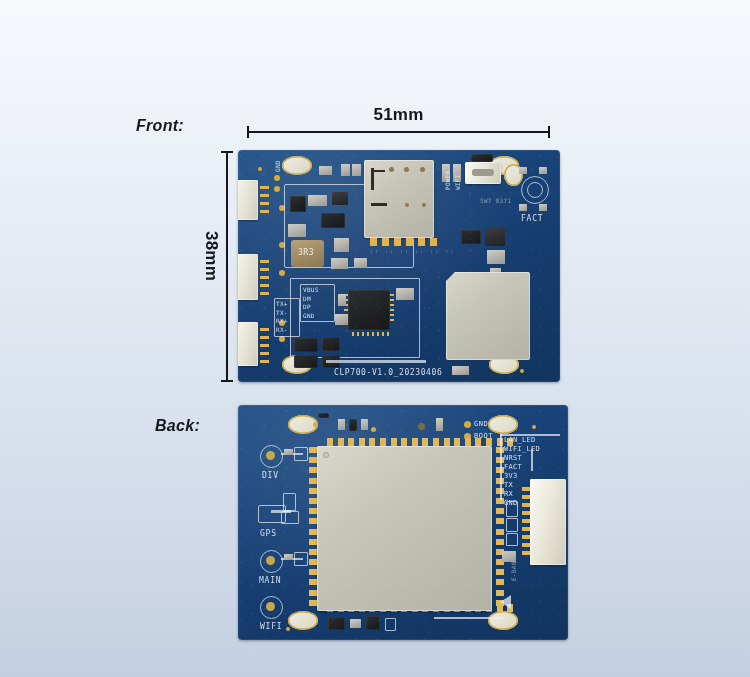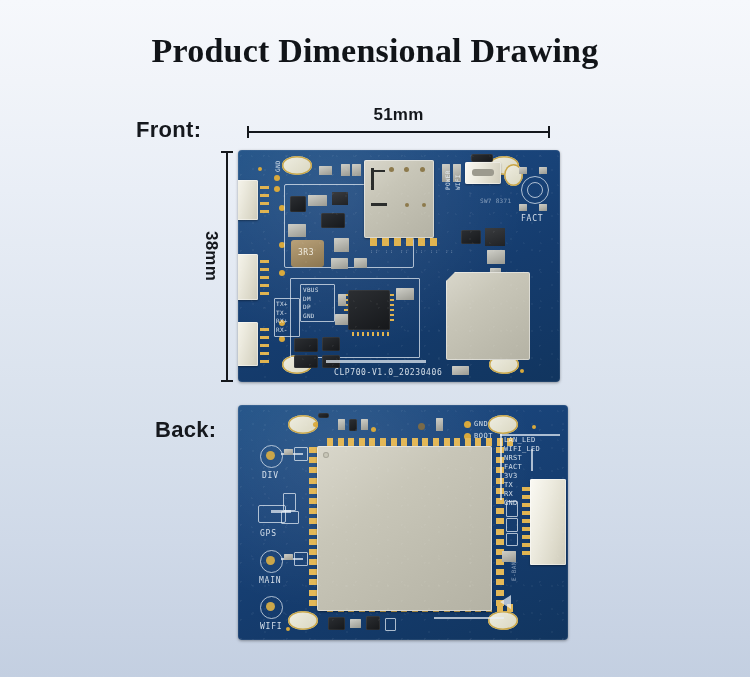--- a/index.html
+++ b/index.html
@@ -43,23 +43,24 @@
     font-size: 34px;
     letter-spacing: 0.2px;
     color: #111418;
   }
 
   
   .side-label {
     position: absolute;
     font-family: "Liberation Sans", sans-serif;
     font-weight: bold;
-    font-size: 22px;
+    font-size: 16px;
     color: #15181d;
     letter-spacing: 0.3px;
+    font-style: italic;
   }
   #front-label { left: 136px; top: 117px; }
   #back-label  { left: 155px; top: 417px; }
 
   
   #dim-h {
     position: absolute;
     left: 247px;
     top: 131px;
     width: 303px;
@@ -215,21 +216,20 @@
 
   
   .castell { position: absolute; display: flex; }
   .castell > i { background: #e3b858; display: block; }
 </style>
 </head>
 <body>
 
 <div id="page">
 
-  <div id="title">Product Dimensional Drawing</div>
 
   <div class="side-label" id="front-label">Front:</div>
 
   <div id="dim-h">
     <div class="dim-text">51mm</div>
     <div class="line"></div>
     <div class="cap left"></div>
     <div class="cap right"></div>
   </div>
 

